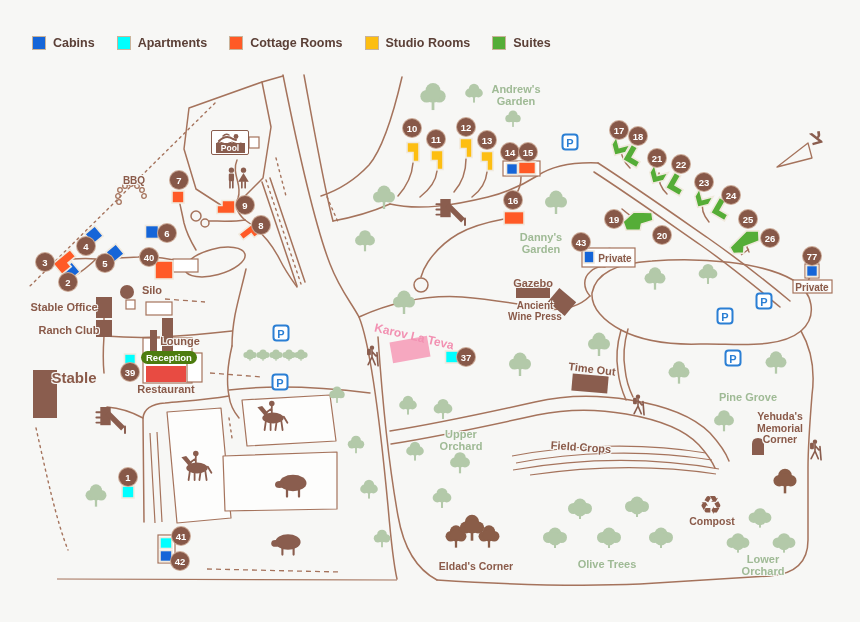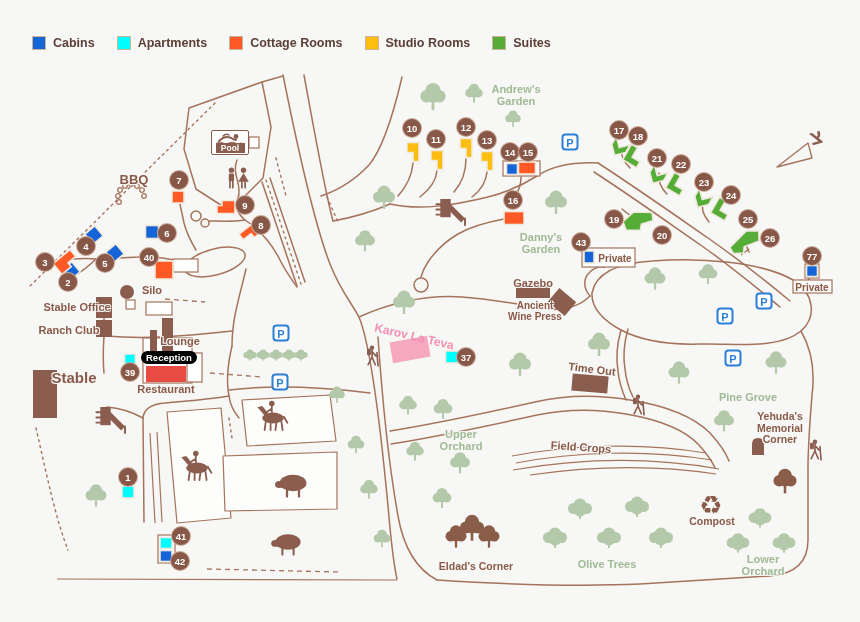--- a/index.html
+++ b/index.html
@@ -18,21 +18,21 @@
     font-size:9.5px;font-weight:bold;display:flex;align-items:center;justify-content:center;
     transform:translate(-50%,-50%);box-shadow:0 0 0 1px #c9a794;}
   .parking{position:absolute;width:17px;height:17px;background:#fff;border:2px solid #2b7fd4;border-radius:4px;
     color:#2b7fd4;font-weight:bold;font-size:11px;display:flex;align-items:center;justify-content:center;
     transform:translate(-50%,-50%);box-sizing:border-box;}
   .pool-sign{position:absolute;left:211px;top:130px;width:38px;height:25px;background:#fff;
     border:1.5px solid #8a5d4e;border-radius:2px;display:flex;flex-direction:column;align-items:center;justify-content:flex-end;box-sizing:border-box;}
   .pool-swimmer{position:absolute;top:0px;left:3px;}
   .pool-band{background:#8a5d4e;color:#fff;font-size:8.5px;font-weight:bold;text-align:center;
     line-height:10px;height:10px;width:29px;margin-bottom:1px;}
-  .reception-badge{position:absolute;left:141px;top:351px;background:#000000;color:#fff;font-size:9.5px;
+  .reception-badge{position:absolute;left:141px;top:351px;background:#4d7c0f;color:#fff;font-size:9.5px;
     font-weight:bold;padding:1px 5px;border-radius:7px;white-space:nowrap;}
 </style>
 </head>
 <body>
 
 <div id="stage">
 
   <svg id="map-svg" width="860" height="622" viewBox="0 0 860 622">
 
     <g fill="none" stroke="#a5735c" stroke-width="1.5" stroke-linecap="round" stroke-linejoin="round">
@@ -665,23 +665,23 @@
           <path d="M8,3 Q11,0 14,2" fill="none" stroke="#8a5d4e" stroke-width="1.4" stroke-linecap="round"></path>
           <path d="M2,10 q3,-2 6,0 t6,0 t6,0 t6,0" fill="none" stroke="#8a5d4e" stroke-width="1" stroke-linecap="round"></path>
         </svg>
       </span>
       <div class="pool-band">Pool</div>
     </div>
 
     <div class="reception-badge">Reception</div>
 
     <div id="labels-holder">
-        <div class="map-label lb-brown" style="left: 134px; top: 180px; font-size: 13px; transform: translate(-50%, -50%) rotate(0deg);">BBQ</div>
+        <div class="map-label lb-brown" style="left: 134px; top: 180px; font-size: 10px; transform: translate(-50%, -50%) rotate(0deg);">BBQ</div>
         <div class="map-label lb-brown" style="left: 152px; top: 290px; font-size: 11px; transform: translate(-50%, -50%) rotate(0deg);">Silo</div>
-        <div class="map-label lb-brown" style="left: 64px; top: 307px; font-size: 11px; transform: translate(-50%, -50%) rotate(0deg); margin-left: 13px;">Stable Office</div>
+        <div class="map-label lb-brown" style="left: 64px; top: 307px; font-size: 11px; transform: translate(-50%, -50%) rotate(0deg);">Stable Office</div>
         <div class="map-label lb-brown" style="left: 69px; top: 330px; font-size: 11px; transform: translate(-50%, -50%) rotate(0deg);">Ranch Club</div>
         <div class="map-label lb-brown" style="left: 180px; top: 341px; font-size: 11px; transform: translate(-50%, -50%) rotate(0deg);">Lounge</div>
         <div class="map-label lb-brown" style="left: 166px; top: 389px; font-size: 11px; transform: translate(-50%, -50%) rotate(0deg);">Restaurant</div>
         <div class="map-label lb-brown" style="left: 74px; top: 378px; font-size: 15px; transform: translate(-50%, -50%) rotate(0deg);">Stable</div>
         <div class="map-label lb-brown" style="left: 533px; top: 275px; font-size: 11px; transform: translate(-50%, -50%) rotate(0deg); margin-top: 8px;">Gazebo</div>
         <div class="map-label lb-brown" style="left: 535px; top: 311px; font-size: 10px; transform: translate(-50%, -50%) rotate(0deg);">Ancient
 Wine Press</div>
         <div class="map-label lb-brown" style="left: 592px; top: 369px; font-size: 11px; transform: translate(-50%, -50%) rotate(7deg);">Time Out</div>
         <div class="map-label lb-brown" style="left: 581px; top: 447px; font-size: 11px; transform: translate(-50%, -50%) rotate(4deg);">Field Crops</div>
         <div class="map-label lb-brown" style="left: 476px; top: 567px; font-size: 10.5px; transform: translate(-50%, -50%) rotate(0deg);">Eldad's Corner</div>

